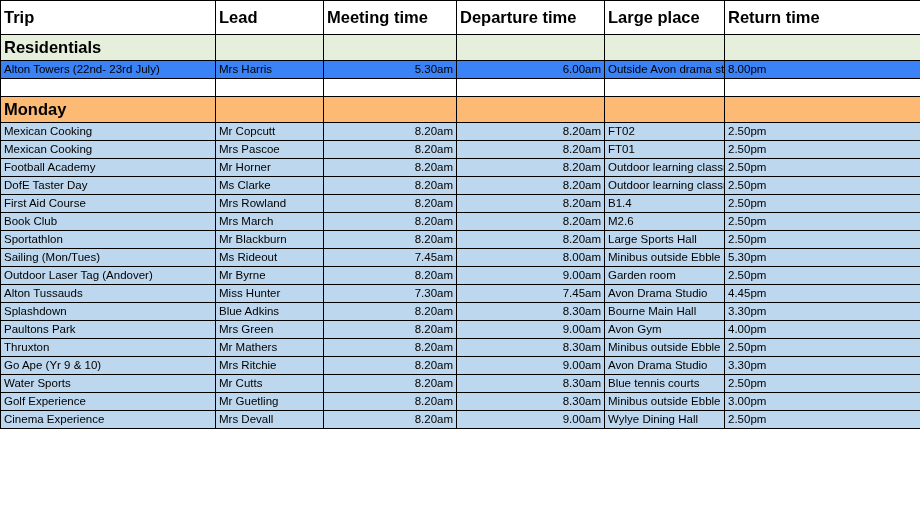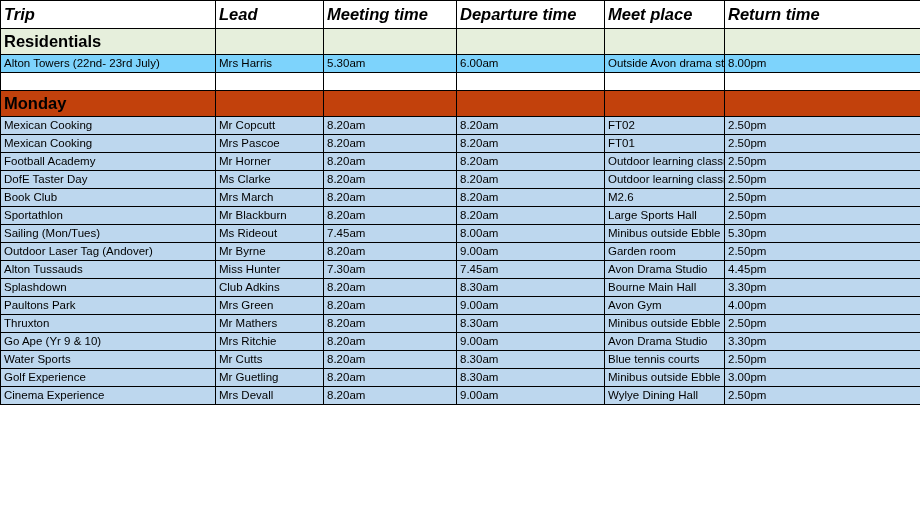--- a/index.html
+++ b/index.html
@@ -36,62 +36,61 @@
   col.c2 { width: 133px; }
   col.c3 { width: 148px; }
   col.c4 { width: 120px; }
   col.c5 { width: 196px; }
 
   
   tr.header-row td {
     font-weight: bold;
     font-size: 16.5px;
     background: #ffffff;
-    height: 28px;
+    height: 34px;
     padding-top: 0;
     padding-bottom: 0;
-    font-style: italic;
   }
   
   tr.section-row td {
     font-weight: bold;
     font-size: 16.5px;
     height: 26px;
   }
   tr.section-green td { background: #e6efdc; }
-  tr.section-white td { background: #c2410c; }
-
-  tr.green-row td { background: #7dd3fc; }
+  tr.section-white td { background: #fdba74; }
+
+  tr.green-row td { background: #3b82f6; }
   tr.blue-row td { background: #bdd7ee; }
   tr.white-row td { background: #ffffff; }
 
   td.gray-cell { background: #c9c9c9; }
 
-  td.center { text-align: left; }
+  td.center { text-align: right; }
   td.left { text-align: left; }
 </style>
 </head>
 <body>
 
 <table class="sheet">
   <colgroup>
     <col class="c0">
       <col class="c1">
       <col class="c2">
       <col class="c3">
       <col class="c4">
       <col class="c5">
   </colgroup>
   <tbody>
     <tr class="header-row">
       <td class="left">Trip</td>
       <td class="left">Lead</td>
       <td class="left">Meeting time</td>
       <td class="left">Departure time</td>
-      <td class="left">Meet place</td>
+      <td class="left">Large place</td>
       <td class="left">Return time</td>
     </tr>
   <tr class="section-row section-green">
         <td class="left">Residentials</td>
         <td class="left"></td>
         <td class="left"></td>
         <td class="left"></td>
         <td class="left"></td>
         <td class="left"></td>
       </tr>
@@ -145,20 +144,28 @@
       </tr>
       <tr class="blue-row">
         <td class="left">DofE Taster Day</td>
         <td class="left">Ms Clarke</td>
         <td class="center">8.20am</td>
         <td class="center">8.20am</td>
         <td class="left">Outdoor learning classroom 2</td>
         <td class="left">2.50pm</td>
       </tr>
       <tr class="blue-row">
+        <td class="left">First Aid Course</td>
+        <td class="left">Mrs Rowland</td>
+        <td class="center">8.20am</td>
+        <td class="center">8.20am</td>
+        <td class="left">B1.4</td>
+        <td class="left">2.50pm</td>
+      </tr>
+      <tr class="blue-row">
         <td class="left">Book Club</td>
         <td class="left">Mrs March</td>
         <td class="center">8.20am</td>
         <td class="center">8.20am</td>
         <td class="left">M2.6</td>
         <td class="left">2.50pm</td>
       </tr>
       <tr class="blue-row">
         <td class="left">Sportathlon</td>
         <td class="left">Mr Blackburn</td>
@@ -186,21 +193,21 @@
       <tr class="blue-row">
         <td class="left">Alton Tussauds</td>
         <td class="left">Miss Hunter</td>
         <td class="center">7.30am</td>
         <td class="center">7.45am</td>
         <td class="left">Avon Drama Studio</td>
         <td class="left">4.45pm</td>
       </tr>
       <tr class="blue-row">
         <td class="left">Splashdown</td>
-        <td class="left">Club Adkins</td>
+        <td class="left">Blue Adkins</td>
         <td class="center">8.20am</td>
         <td class="center">8.30am</td>
         <td class="left">Bourne Main Hall</td>
         <td class="left">3.30pm</td>
       </tr>
       <tr class="blue-row">
         <td class="left">Paultons Park</td>
         <td class="left">Mrs Green</td>
         <td class="center">8.20am</td>
         <td class="center">9.00am</td>

